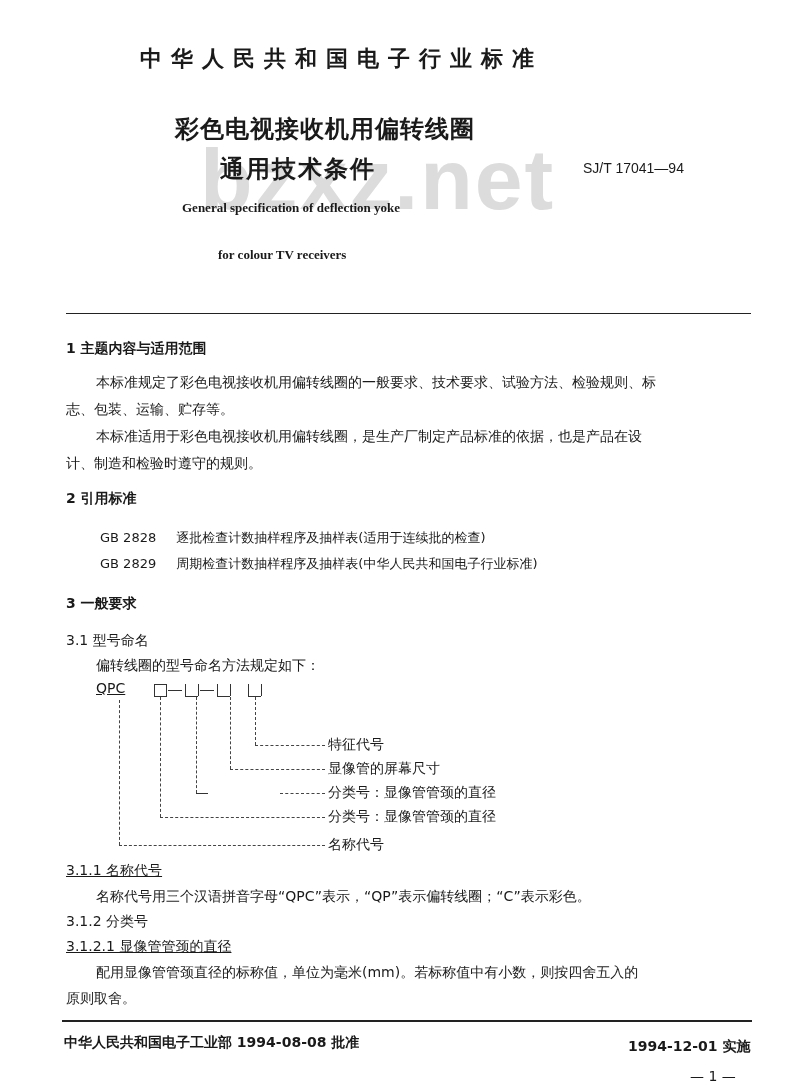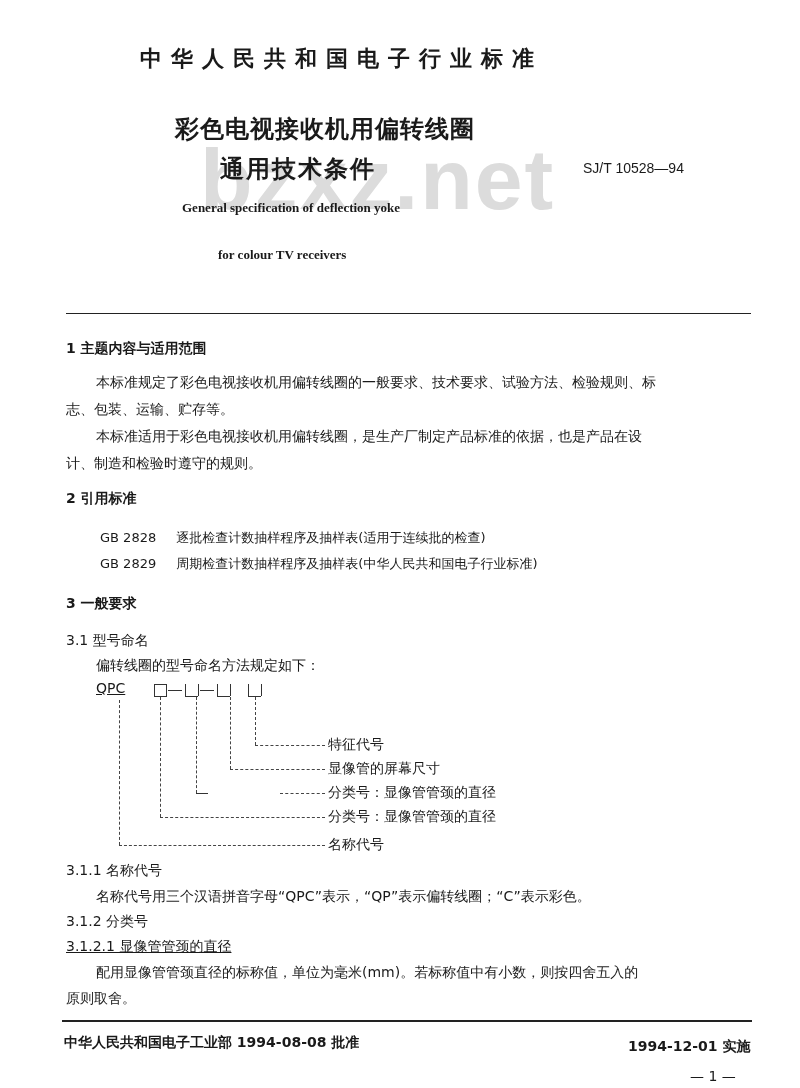--- a/index.html
+++ b/index.html
@@ -22,21 +22,21 @@
   .front { z-index:1; }
 </style>
 </head>
 <body>
 
 <div class="abs header-std front">中华人民共和国电子行业标准</div>
 
 <div class="abs watermark">bzxz.net</div>
 <div class="abs title1 front">彩色电视接收机用偏转线圈</div>
 <div class="abs title2 front">通用技术条件</div>
-<div class="abs code front">SJ/T 10528—94</div>
+<div class="abs code front">SJ/T 17041—94</div>
 <div class="abs en1 front">General specification of deflection yoke</div>
 <div class="abs en2 front">for colour TV receivers</div>
 
 <div class="rule" style="left:66px; top:313px; width:685px; height:1px;"></div>
 
 <div class="abs h" style="left:66px; top:340px;">1  主题内容与适用范围</div>
 <div class="abs p" style="left:96px; top:374px;text-align:center;">本标准规定了彩色电视接收机用偏转线圈的一般要求、技术要求、试验方法、检验规则、标</div>
 <div class="abs p" style="left:66px; top:401px;">志、包装、运输、贮存等。</div>
 <div class="abs p" style="left:96px; top:428px;">本标准适用于彩色电视接收机用偏转线圈，是生产厂制定产品标准的依据，也是产品在设</div>
 <div class="abs p" style="left:66px; top:455px;">计、制造和检验时遵守的规则。</div>
@@ -87,21 +87,21 @@
   <div class="dash" style="left:160px; top:817px; width:165px;"></div>
   <div class="dash" style="left:119px; top:845px; width:206px;"></div>
 
   <div class="abs p" style="left:328px; top:736px;">特征代号</div>
   <div class="abs p" style="left:328px; top:760px;">显像管的屏幕尺寸</div>
   <div class="abs p" style="left:328px; top:784px;">分类号：显像管管颈的直径</div>
   <div class="abs p" style="left:328px; top:808px;">分类号：显像管管颈的直径</div>
   <div class="abs p" style="left:328px; top:836px;">名称代号</div>
 </div>
 
-<div class="abs p" style="left:66px; top:862px;">3.1.1  名称代号</div>
+<div class="abs p" style="left:66px; top:862px;text-decoration:underline;">3.1.1  名称代号</div>
 <div class="abs p" style="left:96px; top:888px;">名称代号用三个汉语拼音字母“QPC”表示，“QP”表示偏转线圈；“C”表示彩色。</div>
 <div class="abs p" style="left:66px; top:913px;">3.1.2  分类号</div>
 <div class="abs p" style="left:66px; top:938px; text-decoration:underline;">3.1.2.1  显像管管颈的直径</div>
 <div class="abs p" style="left:96px; top:964px;">配用显像管管颈直径的标称值，单位为毫米(mm)。若标称值中有小数，则按四舍五入的</div>
 <div class="abs p" style="left:66px; top:990px;">原则取舍。</div>
 
 <div class="rule" style="left:62px; top:1020px; width:690px;"></div>
 <div class="abs p" style="left:64px; top:1034px; font-weight:bold;">中华人民共和国电子工业部 1994-08-08 批准</div>
 <div class="abs p" style="left:628px; top:1038px; font-weight:bold;">1994-12-01 实施</div>
 <div class="abs p" style="left:690px; top:1068px;">— 1 —</div>

